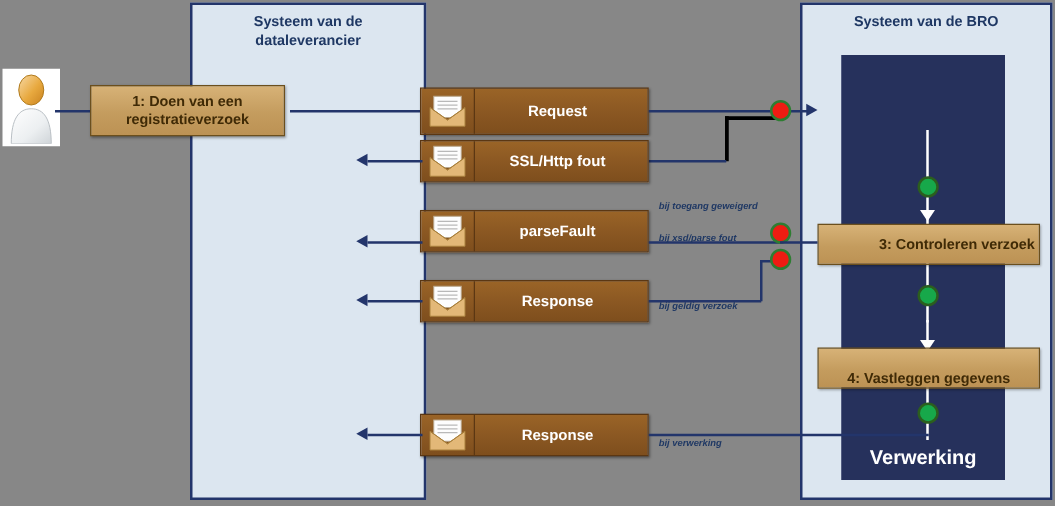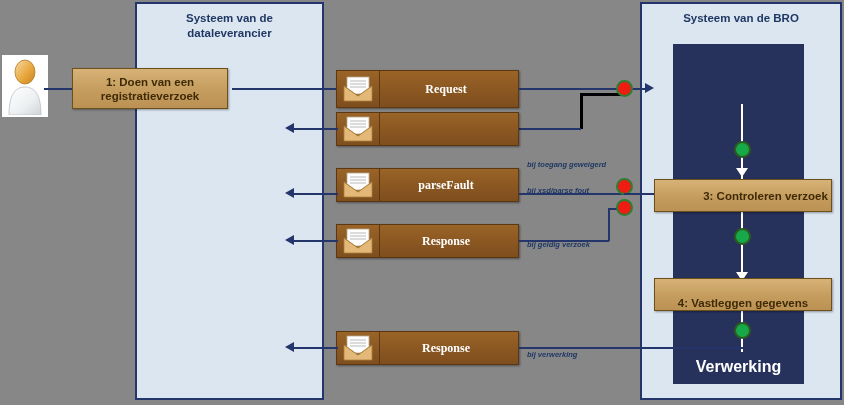--- a/index.html
+++ b/index.html
@@ -88,21 +88,20 @@
     justify-content: center;
     flex: 0 0 42px;
   }
   .msg-label {
     flex: 1 1 auto;
     text-align: center;
     color: #ffffff;
     font-weight: bold;
     font-size: 12px;
     padding-right: 6px;
-    font-family: Liberation Serif, serif;
   }
 
   
   .actor {
     position: absolute;
     background: #ffffff;
     box-sizing: border-box;
     display: flex;
     align-items: center;
     justify-content: center;
@@ -170,21 +169,21 @@
     font-weight: bold;
     font-size: 7.5px;
     white-space: nowrap;
   }
 </style>
 </head>
 <body>
 
 <div id="canvas">
 
-  <div class="lane" style="left:135px; top:2px; width:189px; height:398px;">
+  <div class="lane" style="left:152px; top:2px; width:189px; height:398px;">
     <div class="lane-title" style="top:7px;">
       <span>Systeem van de</span><br>
       <span>dataleverancier</span>
     </div>
   </div>
 
   <div class="lane" style="left:640px; top:2px; width:202px; height:398px;">
     <div class="lane-title" style="top:7px;">
       <span>Systeem van de BRO</span>
     </div>
@@ -263,20 +262,21 @@
     <div class="msg-icon">
       <svg width="30" height="26" viewBox="0 0 30 26">
         <rect x="4" y="1" width="22" height="17" fill="#fdfdfd" stroke="#b9a78c" stroke-width="0.8"></rect>
         <line x1="7" y1="5" x2="23" y2="5" stroke="#b9b9b9" stroke-width="1"></line>
         <line x1="7" y1="8" x2="23" y2="8" stroke="#b9b9b9" stroke-width="1"></line>
         <line x1="7" y1="11" x2="23" y2="11" stroke="#b9b9b9" stroke-width="1"></line>
         <path d="M1 10 L15 20 L29 10 L29 25 L1 25 Z" fill="#e3b878" stroke="#a9803c" stroke-width="0.8"></path>
         <path d="M1 10 L15 20 L29 10" fill="none" stroke="#a9803c" stroke-width="0.8"></path>
       </svg>
     </div>
+    <div class="msg-label">SSL/Http fout</div>
   </div>
 
   <div class="line-h" style="left:294px; top:128px; width:44px;"></div>
   <div class="arrow-left" style="left:285px; top:123px;"></div>
 
 
   <div class="dot-green" style="left:734px; top:141px;"></div>
 
   <div class="msg" style="left:336px; top:168px; width:183px; height:34px;">
     <div class="msg-icon">

